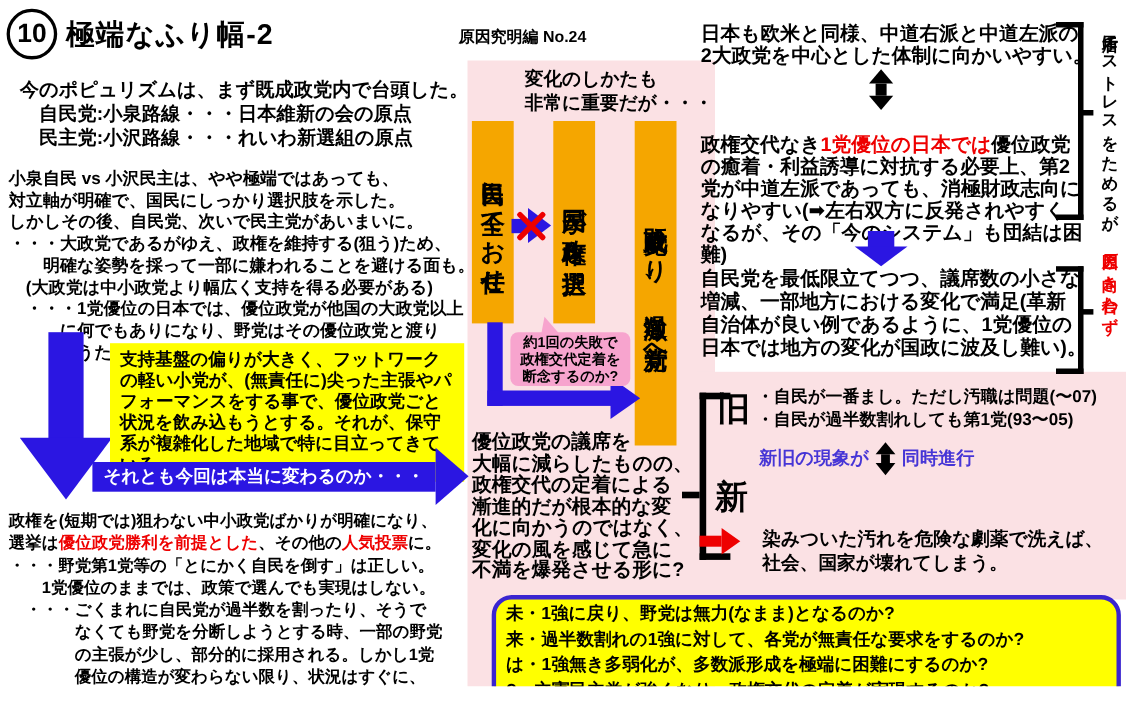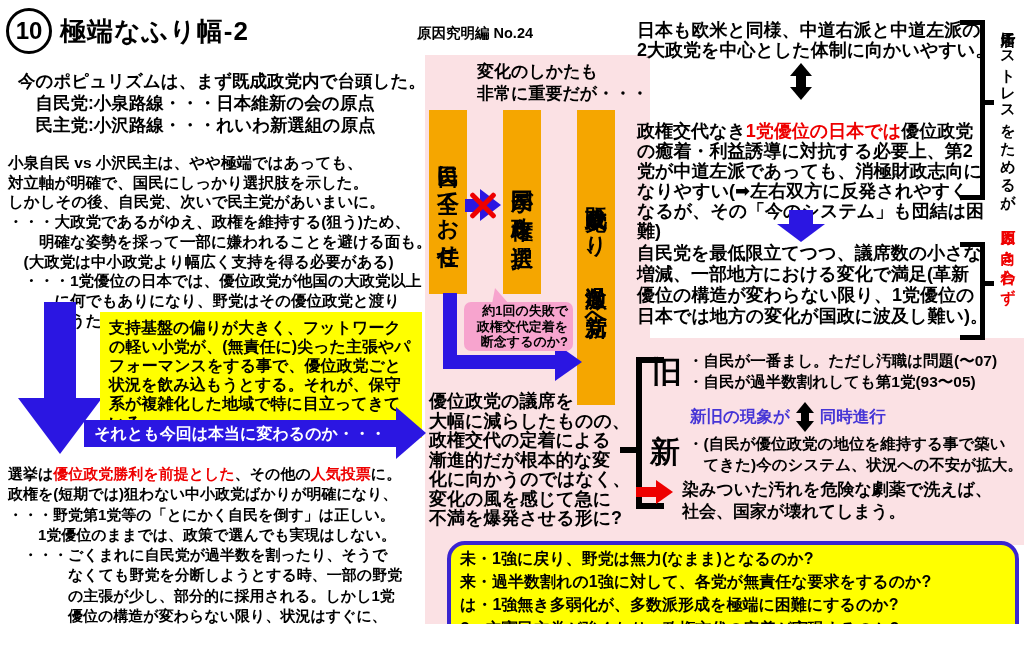--- a/index.html
+++ b/index.html
@@ -33,41 +33,41 @@
   .red{color:var(--red);}
   
   .yellow-note{background:var(--yellow);font-size:16px;line-height:19px;padding:6px 9px;}
   
   .bar-arrow{background:var(--blue);color:#fff;font-size:16px;line-height:27px;text-align:center;}
   
   .vbox{background:var(--orange);writing-mode:vertical-rl;font-size:22px;line-height:38px;
         text-align:center;letter-spacing:1px;}
   
   .bubble{background:var(--bubble);border-radius:7px;font-size:13px;line-height:15.5px;
-          padding:1px 5px;text-align:right;}
+          padding:1px 5px;text-align:center;}
   
   .bracketR{border-right:5px solid #000;border-top:5px solid #000;border-bottom:5px solid #000;width:20px;}
   .bracketL{border-left:6px solid #000;border-top:6px solid #000;border-bottom:6px solid #000;width:22px;}
   .stem{background:#000;}
   
   .dblarrow{display:flex;flex-direction:column;align-items:center;}
   .dblarrow .tri-up{width:0;height:0;border-left:11px solid transparent;border-right:11px solid transparent;border-bottom:13px solid #000;}
   .dblarrow .tri-down{width:0;height:0;border-left:11px solid transparent;border-right:11px solid transparent;border-top:13px solid #000;}
   .dblarrow .bar{width:10px;height:11px;background:#000;}
   .dblarrow.small .tri-up{border-left-width:9px;border-right-width:9px;border-bottom-width:11px;}
   .dblarrow.small .tri-down{border-left-width:9px;border-right-width:9px;border-top-width:11px;}
   .dblarrow.small .bar{width:8px;height:8px;}
   .sync-row{display:flex;align-items:center;gap:6px;font-size:16.5px;color:var(--bluetext);}
   
   .future-box{background:var(--yellow);border:4px solid var(--boxborder);border-radius:18px;}
   .future-text{font-size:16px;line-height:23.2px;}
   .oldnew-label{font-size:30px;}
   .t-olditems{font-size:15.5px;line-height:21px;}
   .t-newitem{font-size:15.5px;line-height:21px;}
-  .t-warning{font-size:17px;line-height:22px;}
+  .t-warning{font-size:17px;line-height:22px;margin-left:11px;}
   .t-outcome{font-size:18px;line-height:19.5px;}
   .vnote{writing-mode:vertical-rl;font-size:15px;line-height:26px;letter-spacing:1px;}
 </style>
 </head>
 <body>
 
 <div class="canvas">
 
   <div class="abs" style="left:425px;top:55px;width:225px;height:578px;background:var(--pink);"></div>
   <div class="abs" style="left:633px;top:338px;width:391px;height:207px;background:var(--pink);"></div>
@@ -95,24 +95,24 @@
     <div class="abs" style="left:26px;top:0;width:32px;height:98px;background:var(--blue);"></div>
     <div class="abs" style="left:0;top:96px;width:0;height:0;border-left:42px solid transparent;border-right:42px solid transparent;border-top:56px solid var(--blue);"></div>
   </div>
 
   <div class="abs yellow-note" style="left:100px;top:312px;width:304px;">支持基盤の偏りが大きく、フットワークの軽い小党が、(無責任に)尖った主張やパフォーマンスをする事で、優位政党ごと状況を飲み込もうとする。それが、保守系が複雑化した地域で特に目立ってきている。</div>
 
   <div class="abs bar-arrow" style="left:84px;top:420px;width:312px;height:27px;">それとも今回は本当に変わるのか・・・</div>
   <div class="abs" style="left:396px;top:407px;width:0;height:0;border-top:26px solid transparent;border-bottom:26px solid transparent;border-left:30px solid var(--blue);"></div>
 
   <div class="abs t-conclusion" style="left:8px;top:464px;width:416px;">
+    <div>政権を(短期では)狙わない中小政党ばかりが明確になり、</div>
     <div>
       <span>選挙は</span><span class="red">優位政党勝利を前提とした</span><span>、その他の</span><span class="red">人気投票</span><span>に。</span>
     </div>
-    <div>政権を(短期では)狙わない中小政党ばかりが明確になり、</div>
     <div class="preline">・・・野党第1党等の「とにかく自民を倒す」は正しい。
 　　1党優位のままでは、政策で選んでも実現はしない。
 　・・・ごくまれに自民党が過半数を割ったり、そうで
 　　　　なくても野党を分断しようとする時、一部の野党
 　　　　の主張が少し、部分的に採用される。しかし1党
 　　　　優位の構造が変わらない限り、状況はすぐに、
 　　　　政策的にも【自民党側圧倒的有利】に戻る。</div>
   </div>
 
   <div class="abs preline" style="left:437px;top:61px;font-size:17px;line-height:22px;margin-left:40px;">変化のしかたも
@@ -161,21 +161,21 @@
 党が中道左派であっても、消極財政志向に
 なりやすい(➡左右双方に反発されやすく
 なるが、その「今のシステム」も団結は困難)</span>
   </div>
 
   <div class="abs" style="left:789px;top:210px;width:24px;height:16px;background:var(--blue);"></div>
   <div class="abs" style="left:777px;top:224px;width:0;height:0;border-left:24px solid transparent;border-right:24px solid transparent;border-top:18px solid var(--blue);"></div>
 
   <div class="abs t-right preline" style="left:637px;top:243px;line-height:21px;">自民党を最低限立てつつ、議席数の小さな
 増減、一部地方における変化で満足(革新
-優位の構造が変わらない限り、1党優位の
+自治体が良い例であるように、1党優位の
 日本では地方の変化が国政に波及し難い)。</div>
 
   <div class="abs bracketR" style="left:960px;top:20px;height:170px;"></div>
   <div class="abs stem" style="left:980px;top:100px;width:14px;height:5px;"></div>
   <div class="abs bracketR" style="left:960px;top:242px;height:88px;"></div>
   <div class="abs stem" style="left:980px;top:281px;width:14px;height:5px;"></div>
 
   <div class="abs vnote" style="left:995px;top:20px;height:330px;">
     <span>矛盾にストレスをためるが、</span><span class="red">原因と向き合わず</span>
   </div>
@@ -191,22 +191,20 @@
     <span>新旧の現象が</span>
     <span class="dblarrow small">
       <span class="tri-up"></span>
       <span class="bar"></span>
       <span class="tri-down"></span>
     </span>
     <span>同時進行</span>
   </div>
 
   <div class="abs oldnew-label" style="left:650px;top:432px;">新</div>
-  <div class="abs t-newitem preline" style="left:688px;top:433px;">・(自民が優位政党の地位を維持する事で築い
-　てきた)今のシステム、状況への不安が拡大。</div>
 
   <div class="abs" style="left:636px;top:487px;width:20px;height:10px;background:var(--red);"></div>
   <div class="abs" style="left:656px;top:480px;width:0;height:0;border-top:12px solid transparent;border-bottom:12px solid transparent;border-left:17px solid var(--red);"></div>
   <div class="abs t-warning preline" style="left:682px;top:479px;">染みついた汚れを危険な劇薬で洗えば、
 社会、国家が壊れてしまう。</div>
 
   <div class="abs future-box" style="left:447px;top:541px;width:564px;height:92px;"></div>
   <div class="abs future-text preline" style="left:460px;top:547px;">未・1強に戻り、野党は無力(なまま)となるのか?
 来・過半数割れの1強に対して、各党が無責任な要求をするのか?
 は・1強無き多弱化が、多数派形成を極端に困難にするのか?

